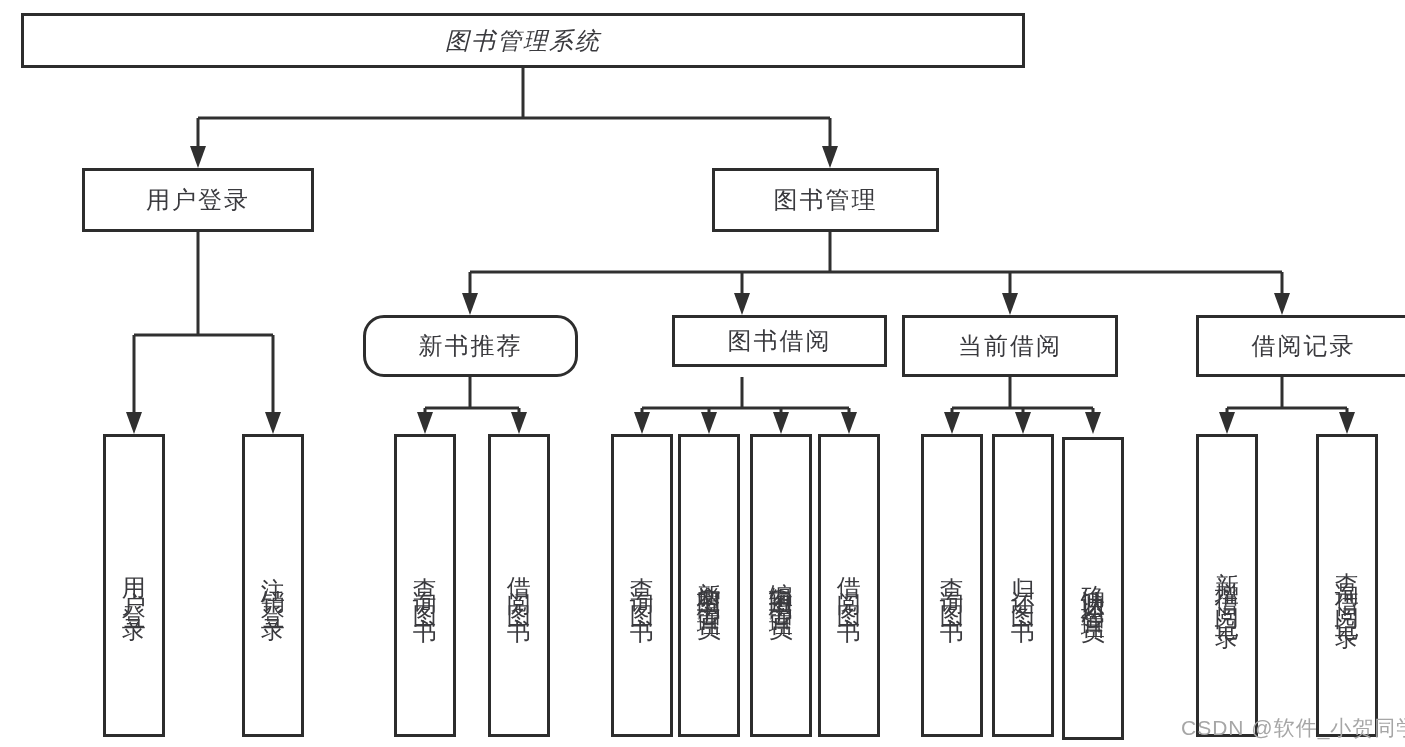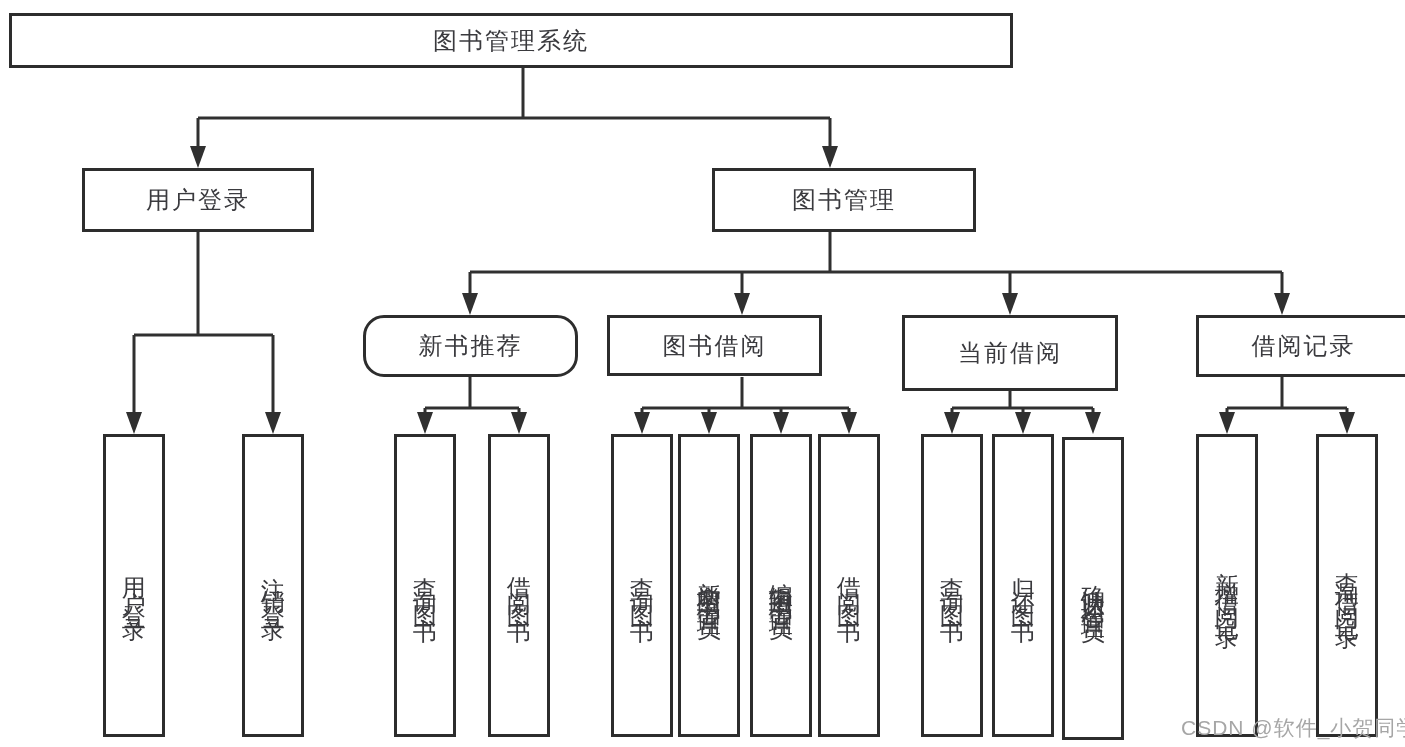--- a/index.html
+++ b/index.html
@@ -85,38 +85,38 @@
     <polygon points="701,412 717,412 709,434"></polygon>
     <polygon points="773,412 789,412 781,434"></polygon>
     <polygon points="841,412 857,412 849,434"></polygon>
     <polygon points="944,412 960,412 952,434"></polygon>
     <polygon points="1015,412 1031,412 1023,434"></polygon>
     <polygon points="1085,412 1101,412 1093,434"></polygon>
     <polygon points="1219,412 1235,412 1227,434"></polygon>
     <polygon points="1339,412 1355,412 1347,434"></polygon>
   </svg>
 
-  <div class="node" style="left:9px; top:13px; width:1004px; height:55px;">
+  <div class="node" style="left:21px; top:13px; width:1004px; height:55px;font-style:italic;">
     <span class="lbl">图书管理系统</span>
   </div>
 
   <div class="node" style="left:82px; top:168px; width:232px; height:64px;">
     <span class="lbl">用户登录</span>
   </div>
-  <div class="node" style="left:712px; top:168px; width:264px; height:64px;text-align:right;">
+  <div class="node" style="left:712px; top:168px; width:227px; height:64px;text-align:right;">
     <span class="lbl">图书管理</span>
   </div>
 
   <div class="node" style="left:363px; top:315px; width:215px; height:62px;border-radius:21px;">
     <span class="lbl">新书推荐</span>
   </div>
-  <div class="node" style="left:607px; top:315px; width:215px; height:61px;text-align:center;">
+  <div class="node" style="left:672px; top:315px; width:215px; height:52px;text-align:center;">
     <span class="lbl">图书借阅</span>
   </div>
-  <div class="node" style="left:902px; top:315px; width:216px; height:76px;">
+  <div class="node" style="left:902px; top:315px; width:216px; height:62px;">
     <span class="lbl">当前借阅</span>
   </div>
   <div class="node" style="left:1196px; top:315px; width:215px; height:62px;">
     <span class="lbl">借阅记录</span>
   </div>
 
   <div class="node leaf" style="left:103px; top:434px; width:62px; height:303px;">
     <span class="lbl">用户登录</span>
   </div>
   <div class="node leaf" style="left:242px; top:434px; width:62px; height:303px;">

